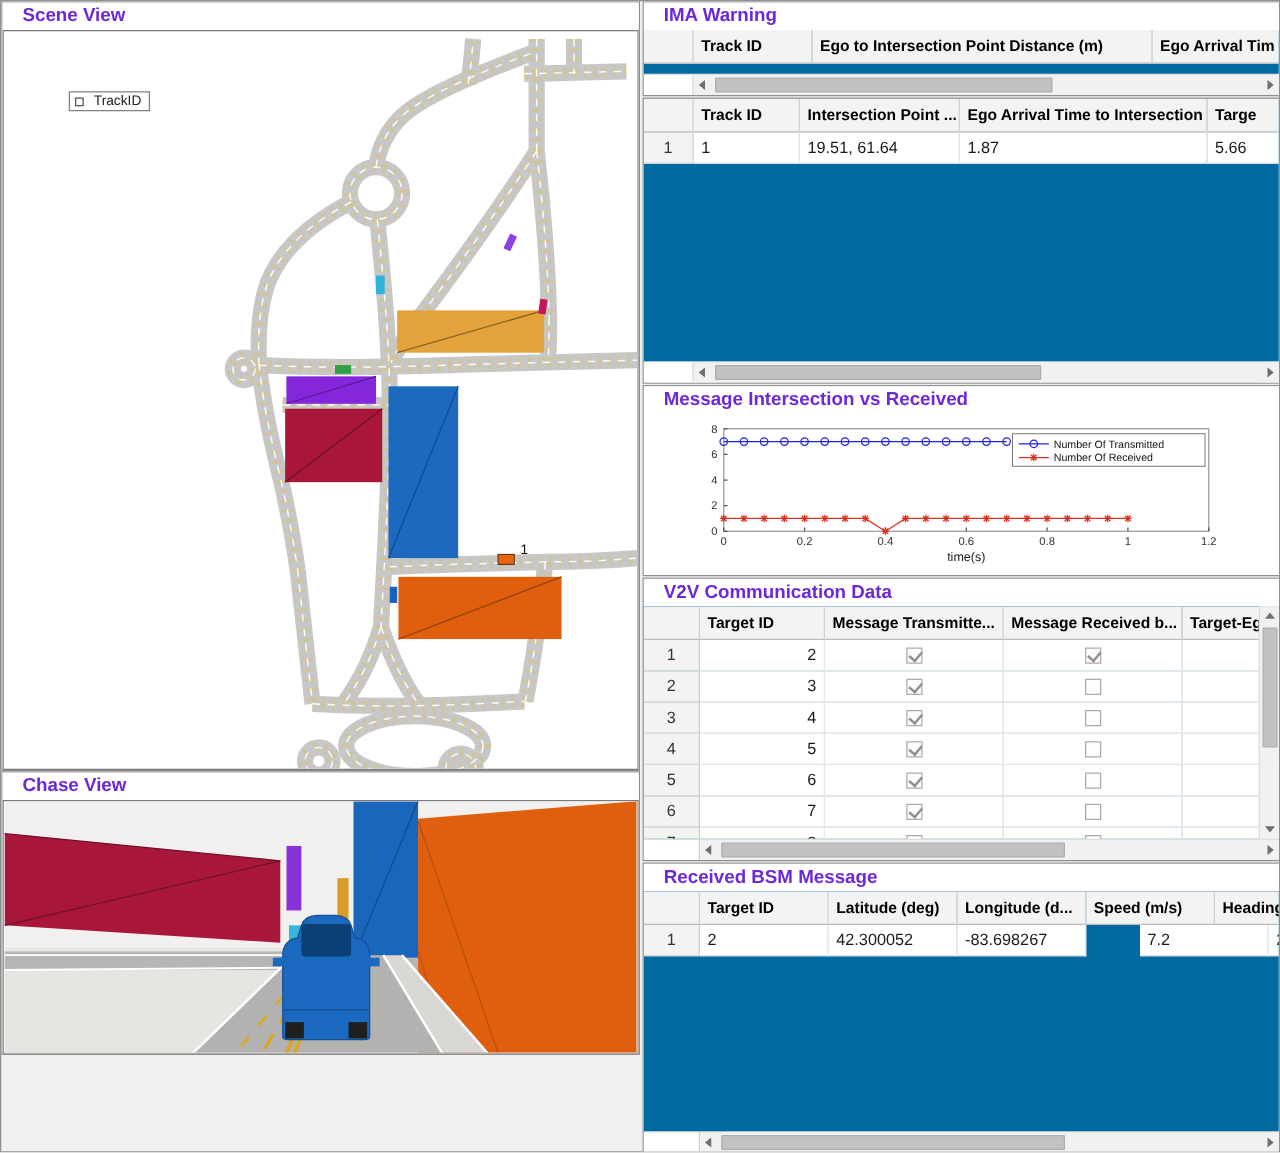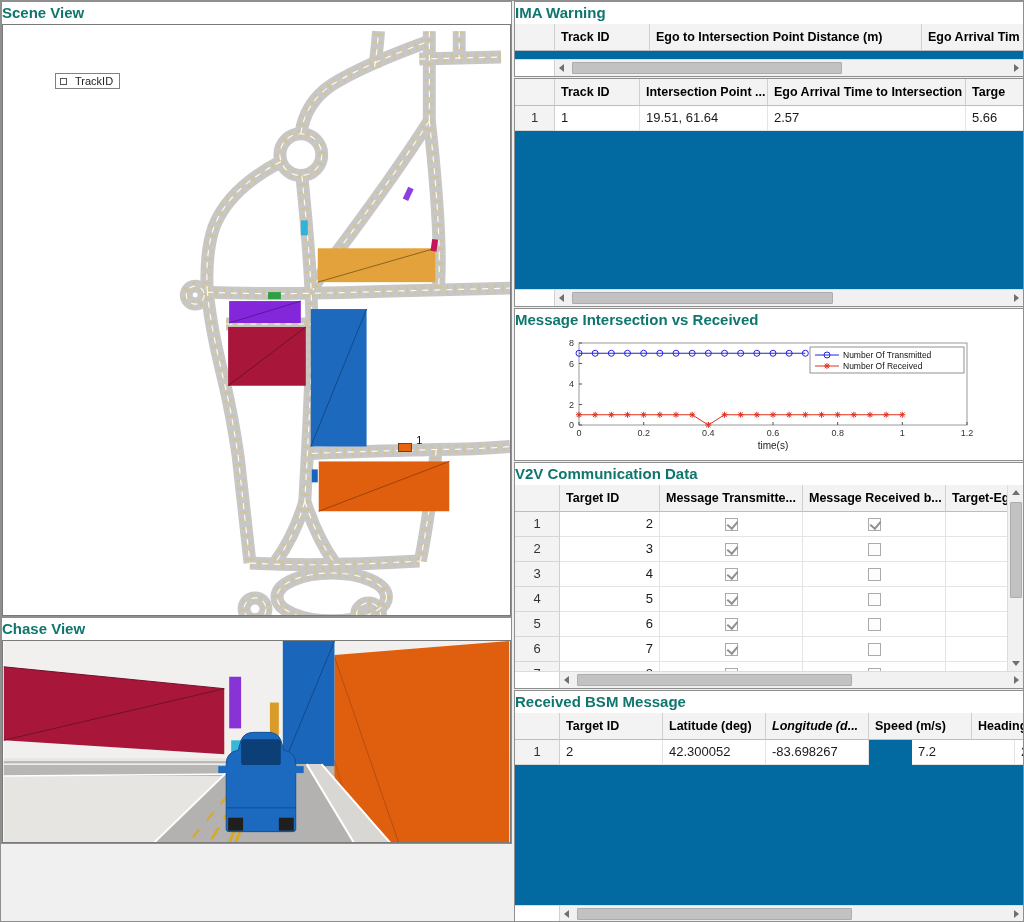--- a/index.html
+++ b/index.html
@@ -1,19 +1,19 @@
 <!DOCTYPE html>
 <html><head>
 <meta charset="utf-8">
 <style>
   *{margin:0;padding:0;box-sizing:border-box}
   html,body{width:1024px;height:922px;font-family:"Liberation Sans",sans-serif;background:#ffffff}
   .app{position:relative;width:1024px;height:922px;background:#f0f0f0;border:1px solid #8f8f8f;overflow:hidden}
   .panel{position:absolute;background:#fff;border:1px solid #8f8f8f;display:flex;flex-direction:column;overflow:hidden}
-  .panel-title{height:22px;line-height:21px;font-size:15px;font-weight:bold;padding-left:0;color:#0f766e;background:#fff;flex:none;white-space:nowrap;overflow:hidden}
+  .panel-title{height:22px;line-height:21px;font-size:15px;font-weight:bold;padding-left:16px;color:#6d28d9;background:#fff;flex:none;white-space:nowrap;overflow:hidden}
   .canvas{flex:1;position:relative;background:#fff;border:1px solid #7a7a7a;overflow:hidden}
   
   .map-legend{position:absolute;left:52px;top:48px;display:flex;align-items:center;gap:8px;background:#fff;border:1px solid #808080;padding:1px 6px 1px 4px;font-size:11px;color:#222}
   .legend-swatch{width:7px;height:7px;border:1.5px solid #555;display:inline-block;background:#fff}
   
   .tmid{flex:1;position:relative;overflow:hidden;background:#0369a1}
   .trow{display:flex;height:25px;flex:none}
   .thead{height:27px}
   .tcell{flex:none;height:100%;border-right:1px solid #e4e4e4;border-bottom:1px solid #e4e4e4;font-size:13px;line-height:24px;padding:0 6px;overflow:hidden;white-space:nowrap;background:#fff;color:#1a1a1a}
   .hcell{background:#f3f3f3;border-right:1px solid #cfcfcf;border-bottom:1px solid #bdbdbd;font-weight:bold;line-height:26px;font-size:12.5px;color:#000}
@@ -209,21 +209,21 @@
           <div class="tcell hcell" style="width: 40px;"></div>
           <div class="tcell hcell" style="width: 85px;">Track ID</div>
           <div class="tcell hcell" style="width: 128px;">Intersection Point ...</div>
           <div class="tcell hcell" style="width: 198px;">Ego Arrival Time to Intersection (s...</div>
           <div class="tcell hcell" style="width: 64px;">Targe</div>
         </div>
         <div class="trow">
           <div class="tcell rowhdr" style="width: 40px;">1</div>
           <div class="tcell" style="width: 85px;">1</div>
           <div class="tcell" style="width: 128px;">19.51, 61.64</div>
-          <div class="tcell" style="width: 198px;">2.57</div>
+          <div class="tcell" style="width: 198px;">1.87</div>
           <div class="tcell" style="width: 64px;">5.66</div>
         </div>
       </div>
     <div class="hscroll">
       <div class="corner" style="width:40px"></div>
       <div class="sb-btn sb-left"></div>
       <div class="sb-track">
           <div class="sb-thumb" style="left:0;width:60%"></div>
         </div>
       <div class="sb-btn sb-right"></div>
@@ -420,21 +420,21 @@
     </div>
   </section>
 
   <section class="panel" style="left:513px;top:689px;width:511px;height:233px">
     <div class="panel-title">Received BSM Message</div>
     <div class="tmid">
         <div class="trow thead">
           <div class="tcell hcell" style="width: 45px;"></div>
           <div class="tcell hcell" style="width: 103px;">Target ID</div>
           <div class="tcell hcell" style="width: 103px;">Latitude (deg)</div>
-          <div class="tcell hcell" style="width: 103px; font-style: italic;">Longitude (d...</div>
+          <div class="tcell hcell" style="width: 103px;">Longitude (d...</div>
           <div class="tcell hcell" style="width: 103px;">Speed (m/s)</div>
           <div class="tcell hcell" style="width: 58px;">Heading</div>
         </div>
         <div class="trow">
           <div class="tcell rowhdr" style="width: 45px;">1</div>
           <div class="tcell" style="width: 103px;">2</div>
           <div class="tcell" style="width: 103px;">42.300052</div>
           <div class="tcell" style="width: 103px;">-83.698267</div>
           <div class="tcell" style="width: 103px; margin-left: 43px;">7.2</div>
           <div class="tcell" style="width: 58px;">268.5</div>

